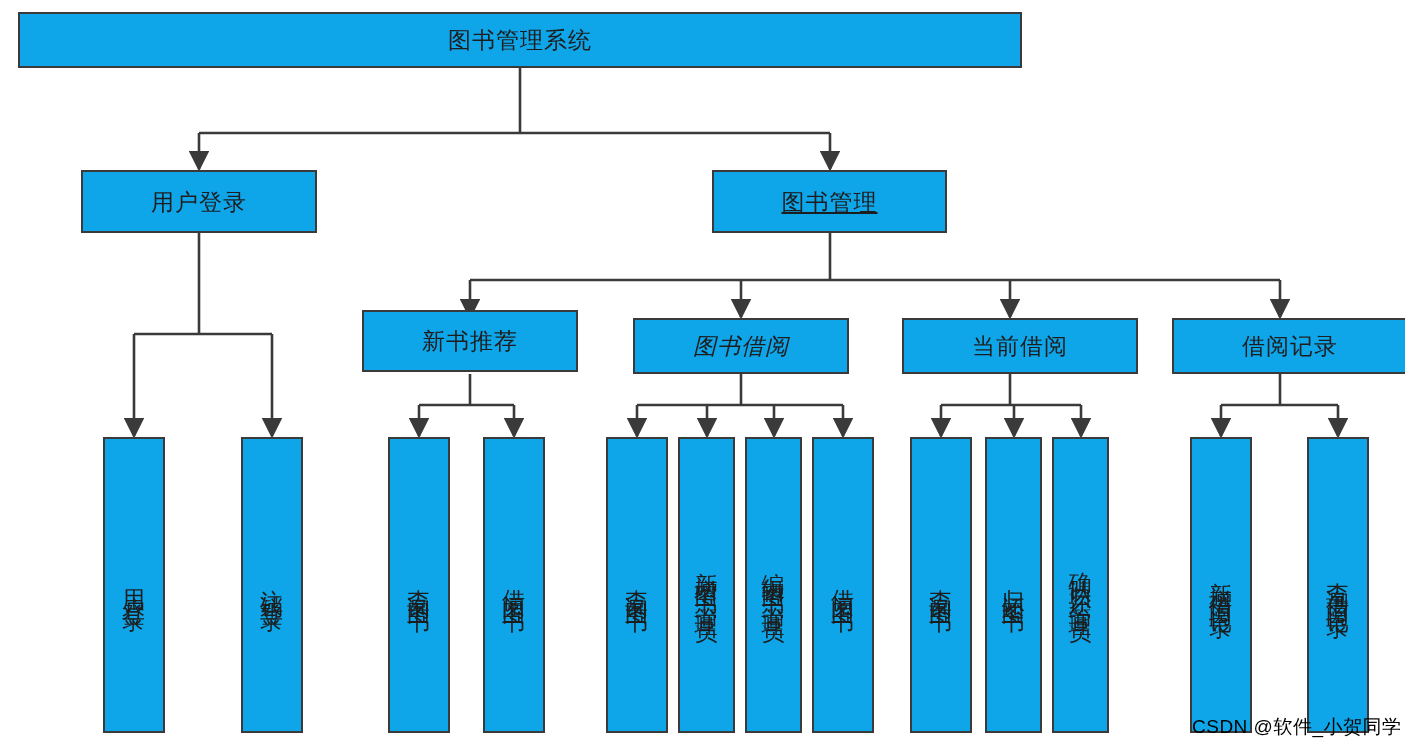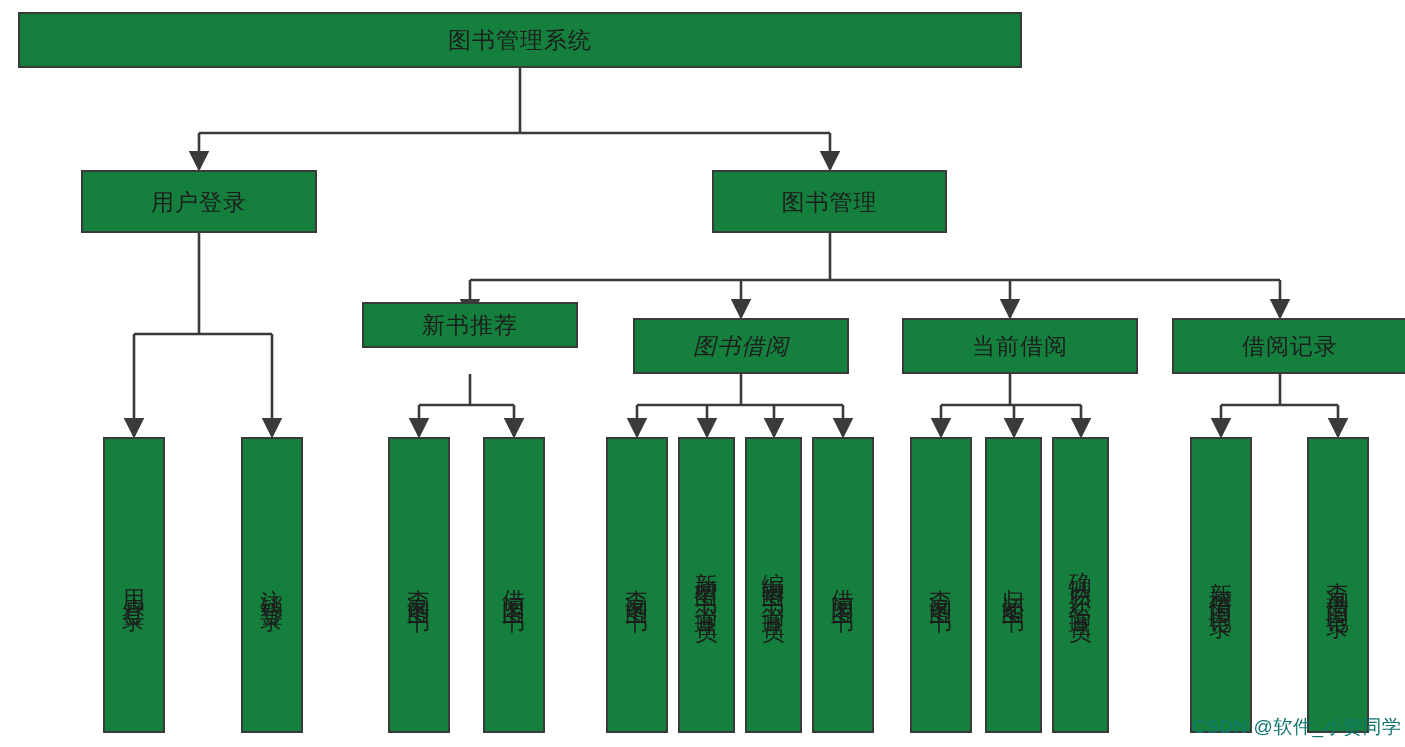--- a/index.html
+++ b/index.html
@@ -22,21 +22,21 @@
     left: 0;
     top: 0;
     width: 1405px;
     height: 747px;
     pointer-events: none;
   }
   .node {
     position: absolute;
     box-sizing: border-box;
     border: 2.5px solid #3a3a3a;
-    background: #15803d;
+    background: #0ea5e9;
     display: flex;
     align-items: center;
     justify-content: center;
     color: #1d1d1d;
   }
   .node-label {
     display: block;
     text-align: center;
     white-space: pre;
   }
@@ -56,21 +56,21 @@
   .node.vert .node-label {
     writing-mode: vertical-rl;
     text-orientation: upright;
     font-size: 23px;
     line-height: 30px;
     letter-spacing: 7px;
     text-align: center;
   }
   .watermark {
     position: absolute;
-    color: #0f766e;
+    color: #000000;
     font-size: 19px;
     white-space: nowrap;
     letter-spacing: 0.5px;
   }
 </style>
 </head>
 <body>
 
 <div id="canvas">
 
@@ -118,25 +118,25 @@
   </svg>
 
   <div class="node root horiz" style="left: 18px; top: 12px; width: 1004px; height: 56px;">
     <span class="node-label">图书管理系统</span>
   </div>
 
   <div class="node horiz" style="left: 81px; top: 170px; width: 236px; height: 63px;">
     <span class="node-label">用户登录</span>
   </div>
 
-  <div class="node horiz" style="left: 712px; top: 170px; width: 235px; height: 63px;">
+  <div class="node horiz" style="left: 712px; top: 170px; width: 235px; height: 63px; text-decoration: underline;">
     <span class="node-label">图书管理</span>
   </div>
 
-  <div class="node horiz" style="left: 362px; top: 302px; width: 216px; height: 46px;">
+  <div class="node horiz" style="left: 362px; top: 310px; width: 216px; height: 62px;">
     <span class="node-label">新书推荐</span>
   </div>
 
   <div class="node horiz" style="left: 633px; top: 318px; width: 216px; height: 56px; font-style: italic;">
     <span class="node-label">图书借阅</span>
   </div>
 
   <div class="node horiz" style="left: 902px; top: 318px; width: 236px; height: 56px;">
     <span class="node-label">当前借阅</span>
   </div>

